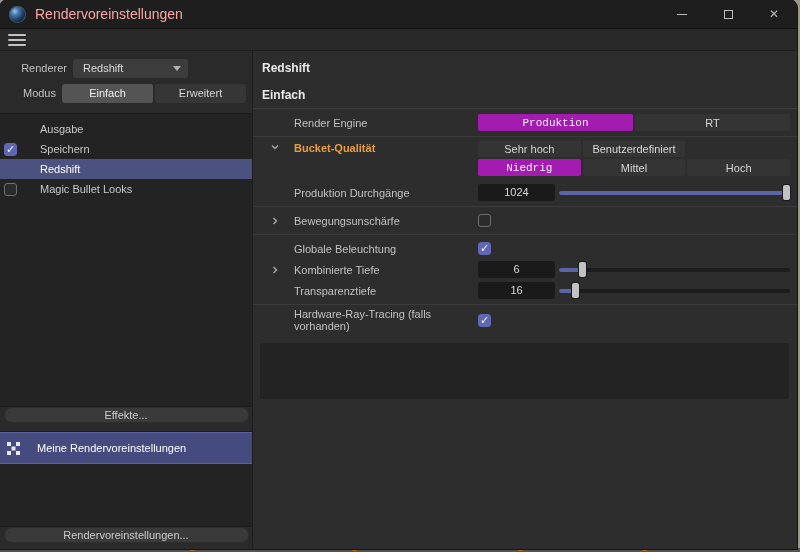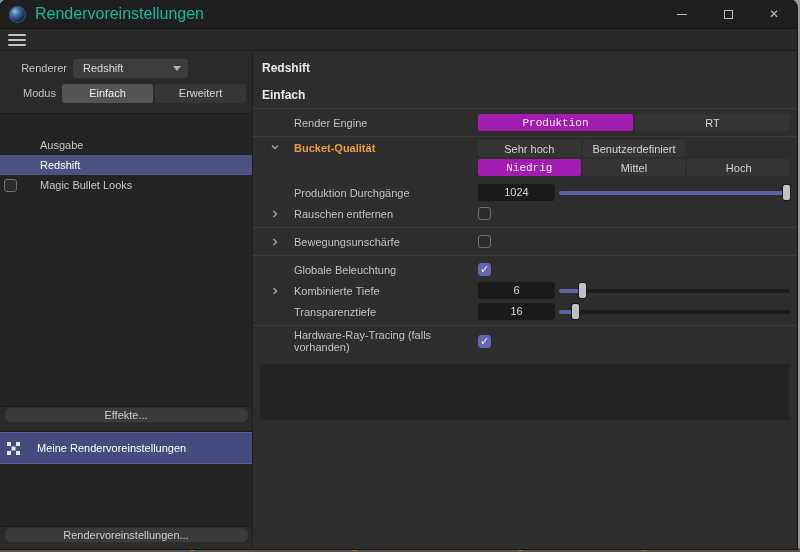--- a/index.html
+++ b/index.html
@@ -20,21 +20,21 @@
     background:#2d2d2e; border-radius:8px 8px 0 0; overflow:hidden;
     box-shadow: 0 0 0 1px #161616;
   }
   
   .titlebar { height:28px; background:#1e1e1e; display:flex; align-items:center; padding:0 0 0 9px; }
   .c4d-icon {
     width:17px; height:17px; border-radius:50%;
     background: radial-gradient(circle at 34% 32%, #9fc4e8 0%, #4a7db0 22%, #1d3a5c 55%, #0a121f 85%);
     box-shadow: inset 0 0 0 1px #3d526e; margin-right:9px; flex:0 0 auto;
   }
-  .title-text { color:#14b8a6; font-size:16px; }
+  .title-text { color:#fca5a5; font-size:14px; }
   .win-controls { margin-left:auto; display:flex; height:28px; }
   .wc { width:46px; display:flex; align-items:center; justify-content:center; color:#bdbdbd; font-size:12px; cursor:default; }
   .min-bar { width:10px; height:1px; background:#bdbdbd; display:inline-block; }
   .max-box { width:9px; height:9px; border:1px solid #bdbdbd; display:inline-block; }
   
   .menubar { height:23px; background:#292929; border-top:1px solid #111; border-bottom:1px solid #1d1d1d; display:flex; align-items:center; padding:0 8px; }
   .hamburger { width:18px; height:12px; display:flex; flex-direction:column; justify-content:space-between; cursor:pointer; }
   .hamburger i { display:block; height:2px; background:#c2c2c2; border-radius:1px; }
 
   .content { display:flex; height:497px; }
@@ -48,21 +48,21 @@
     width:115px; height:19px; background:#3c3c3c; border-radius:3px;
     display:flex; align-items:center; padding:0 7px 0 10px; color:#dcdcdc; cursor:pointer;
   }
   .dropdown .caret { margin-left:auto; width:0; height:0; border-left:4px solid transparent; border-right:4px solid transparent; border-top:5px solid #b2b2b2; }
   .seg { display:flex; gap:2px; }
   .segbtn { width:91px; height:19px; background:#363636; color:#d6d6d6; border:none; font:inherit; border-radius:2px; cursor:pointer; }
   .segbtn.sel { background:#545454; color:#efefef; }
   .seg .segbtn:first-child { border-radius:3px 2px 2px 3px; }
   .seg .segbtn:last-child  { border-radius:2px 3px 3px 2px; }
 
-  .list { height:294px; background:#232323; border-top:1px solid #1b1b1b; border-bottom:1px solid #1b1b1b; padding-top:21px; }
+  .list { height:294px; background:#232323; border-top:1px solid #1b1b1b; border-bottom:1px solid #1b1b1b; padding-top:5px; }
   .lrow { height:20px; display:flex; align-items:center; cursor:pointer; color:#c8c8c8; }
   .lrow.sel { background:#4c527f; color:#ffffff; }
   .cbcol { width:40px; padding-left:4px; display:flex; align-items:center; }
   .cb { width:13px; height:13px; border-radius:3px; border:1px solid #6f6f6f; background:#2b2b2b; position:relative; cursor:pointer; }
   .cb.checked { background:#5f66b2; border-color:#5f66b2; }
   .cb.checked::after { content:"✓"; position:absolute; left:1px; top:-1px; color:#fff; font-size:11px; font-weight:bold; }
 
   .barrow { height:24px; display:flex; align-items:flex-start; justify-content:center; }
   .pill {
     width:245px; height:16px; border-radius:8px; background:#3a3a3a;
@@ -156,20 +156,26 @@
             <button class="segbtn">Erweitert</button>
           </div>
         </div>
       </div>
 
       <div class="list">
         <div class="lrow">
           <span class="cbcol"></span>
           <span>Ausgabe</span>
         </div>
+        <div class="lrow">
+          <span class="cbcol">
+              <span class="cb checked"></span>
+            </span>
+          <span>Speichern</span>
+        </div>
         <div class="lrow sel">
           <span class="cbcol"></span>
           <span>Redshift</span>
         </div>
         <div class="lrow">
           <span class="cbcol">
               <span class="cb"></span>
             </span>
           <span>Magic Bullet Looks</span>
         </div>
@@ -245,33 +251,20 @@
           <div class="vfield">1024</div>
           <div class="slider">
             <div class="track">
                 <div class="fill" style="width: 100%;"></div>
               </div>
               <div class="handle" style="left: calc(100% - 7px);"></div>
           </div>
         </div>
       </div>
 
-      <div class="prow">
-        <div class="plabel">
-          <span class="chev">
-            <svg width="10" height="10" viewBox="0 0 10 10">
-                <polyline points="3.5,2 6.5,5 3.5,8" fill="none" stroke="#a8a8a8" stroke-width="1.4"></polyline>
-              </svg>
-          </span>
-          <span>Rauschen entfernen</span>
-        </div>
-        <div class="pctl">
-            <span class="cb"></span>
-          </div>
-      </div>
       <div class="hr"></div>
 
       <div class="prow">
         <div class="plabel">
           <span class="chev">
             <svg width="10" height="10" viewBox="0 0 10 10">
                 <polyline points="3.5,2 6.5,5 3.5,8" fill="none" stroke="#a8a8a8" stroke-width="1.4"></polyline>
               </svg>
           </span>
           <span>Bewegungsunschärfe</span>

